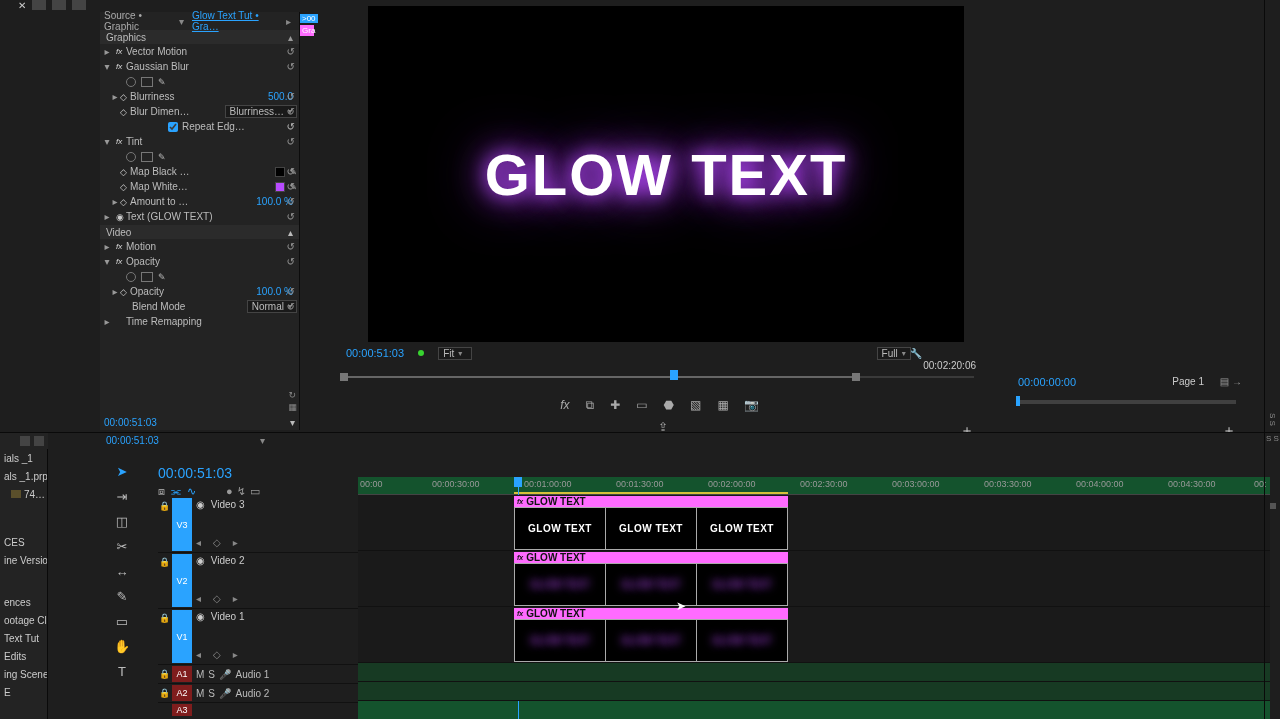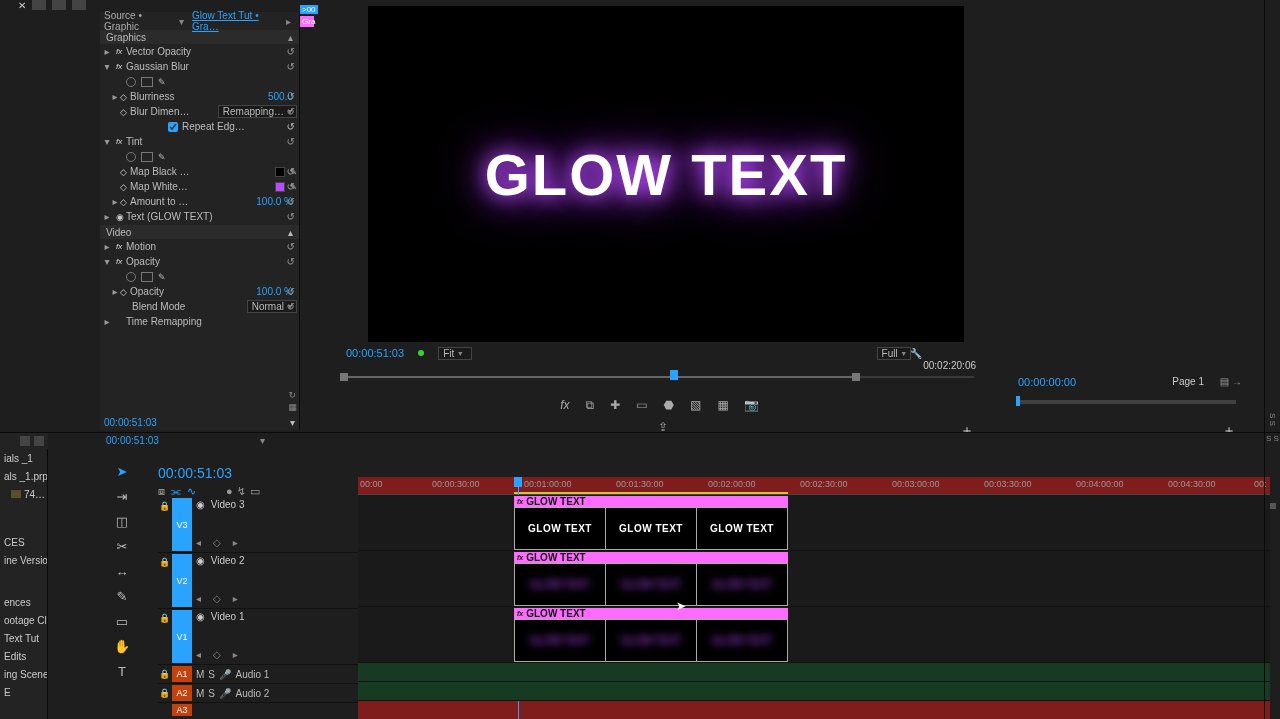--- a/index.html
+++ b/index.html
@@ -33,21 +33,21 @@
 .fx-shapes .pen { color:#bbb; font-size:9px; }
 .checkbox-row { height:15px; display:flex; align-items:center; padding-left:68px; }
 .checkbox-row input { width:10px; height:10px; margin-right:4px; accent-color:#2aa3ff; }
 .swatch { width:10px; height:10px; border:1px solid #444; margin-right:4px; }
 .swatch.black { background:#000; }
 .swatch.purple { background:#b84bff; }
 .video-sec { height:14px; background:#2b2b2b; display:flex; align-items:center; padding:0 6px; justify-content:space-between; margin-top:1px; }
 .dropdown { border:1px solid #444; background:#1a1a1a; padding:0 4px; height:13px; display:inline-flex; align-items:center; color:#bbb; position:relative; min-width:44px; }
 .dropdown::after { content:'▾'; font-size:8px; margin-left:4px; color:#888; }
 
-.right-pin { position:absolute; top:3px; left:300px; width:14px; height:36px; }
+.right-pin { position:absolute; top:12px; left:300px; width:14px; height:36px; }
 .right-pin .hl { font-size:8px;color:#fff; background:#2aa3ff; padding:0 2px; }
 .right-pin .hl2 { font-size:8px; background:#ff6bff; color:#fff; padding:1px 2px; margin-top:2px; display:block; }
 
 
 .monitor-area { position:absolute; top:6px; left:340px; width:640px; height:425px; background:#1e1e1e; }
 .monitor { position:absolute; top:0; left:28px; width:596px; height:336px; background:#000; display:flex; align-items:center; justify-content:center; }
 .glow-text { font-size:58px; font-weight:800; letter-spacing:2px; color:#fff; text-shadow: 0 0 18px #b84bff, 0 0 35px #b84bff, 0 0 55px #8a2bd0; }
 .monitor-ctrlbar { position:absolute; top:340px; left:0; width:640px; height:14px; display:flex; align-items:center; }
 .mon-time { color:#2aa3ff; margin-left:6px; font-size:11px; }
 .mon-green { width:6px; height:6px; border-radius:50%; background:#38d430; margin:0 14px; }
@@ -96,29 +96,29 @@
 .tool-strip { position:absolute; top:22px; left:110px; width:24px; bottom:0; display:flex; flex-direction:column; align-items:center; gap:9px; padding-top:8px; }
 .tool-strip .tool { width:16px; height:16px; color:#bbb; font-size:13px; display:flex; align-items:center; justify-content:center; }
 .tool-strip .tool.sel { color:#2aa3ff; }
 
 .track-headers { position:absolute; top:64px; left:158px; width:200px; bottom:0; }
 .track-header { height:56px; border-bottom:1px solid #111; display:flex; }
 .track-header.audio { height:19px; }
 .track-header.audio2 { height:14px;text-align:center; }
 .track-lock { width:14px; display:flex; align-items:flex-start; justify-content:center; padding-top:4px; color:#777; font-size:9px; }
 .track-badge { width:20px; background:#2aa3ff; display:flex; align-items:center; justify-content:center; color:#fff; font-size:9px; margin:1px 0; }
-.track-badge.short { background:#c2410c; }
+.track-badge.short { background:#7f1d1d; }
 .track-rest { flex:1; padding:2px 4px; position:relative; }
 .track-rest .top { display:flex; align-items:center; gap:6px; font-size:10px; color:#ccc; }
 .track-rest .top .eye::before { content:'◉'; color:#ccc; }
 .track-rest .bot { position:absolute; bottom:4px; left:4px; display:flex; gap:12px; color:#888; font-size:9px; }
 .track-rest .bot .diamond::before { content:'◇'; }
 .audio-ctrls { display:flex; align-items:center; gap:4px; font-size:9px; color:#bbb; height:100%; }
 
-.tracks-area { position:absolute; top:44px; left:358px; right:10px; bottom:0; background:#7f1d1d; }
+.tracks-area { position:absolute; top:44px; left:358px; right:10px; bottom:0; background:#14532d; }
 .ruler { height:18px; position:relative; border-bottom:1px solid #444; }
 .ruler .tick { position:absolute; top:2px; font-size:9px; color:#999; }
 .ruler .playhead { position:absolute; top:0; bottom:-240px; width:1px; background:#2aa3ff; }
 .ruler .playhead::before { content:''; position:absolute; top:0; left:-4px; width:8px; height:10px; background:#2aa3ff; }
 .ruler .bar-yellow { position:absolute; left:156px; width:274px; top:15px; height:2px; background:#d6c13b; }
 .tracks-body { position:relative; }
 .track { height:56px; border-bottom:1px solid #111; position:relative; background:#1a1a1a; }
 .track.audio { height:19px; background:#173a23; }
 .clip-group { position:absolute; left:156px; width:274px; top:1px; bottom:1px; }
 .clip-label { height:11px; background:#ff6bff; display:flex; align-items:center; padding:0 3px; font-size:8px; color:#111; font-weight:600; }
@@ -155,21 +155,21 @@
   </div>
   <div class="graphics-bar">
     <span>Graphics</span>
     <span class="tri">▴</span>
   </div>
 
   <div class="fx-row">
     <span class="caret">▸</span>
       <span class="gap4"></span>
       <span class="fx">fx</span>
-    <span class="lbl">Vector Opacity</span>
+    <span class="lbl">Vector Motion</span>
     <span class="reset">↺</span>
   </div>
 
   <div class="fx-row">
     <span class="caret">▾</span>
       <span class="gap4"></span>
       <span class="fx">fx</span>
     <span class="lbl">Gaussian Blur</span>
     <span class="reset">↺</span>
   </div>
@@ -184,21 +184,21 @@
     <span class="caret" style="margin-left:8px;">▸</span>
       <span class="sw">◇</span>
     <span class="lbl">Blurriness</span>
     <span class="val">500.0</span>
     <span class="reset">↺</span>
   </div>
   <div class="fx-row">
     <span style="width:18px"></span>
       <span class="sw">◇</span>
     <span class="lbl">Blur Dimen…</span>
-    <span class="dropdown">Remapping…</span>
+    <span class="dropdown">Blurriness…</span>
     <span class="reset">↺</span>
   </div>
   <div class="checkbox-row">
     <input type="checkbox" checked="" style="">
     <span>Repeat Edg…</span>
     <span class="reset" style="margin-left:auto;margin-right:4px;">↺</span>
   </div>
 
   <div class="fx-row">
     <span class="caret">▾</span>

